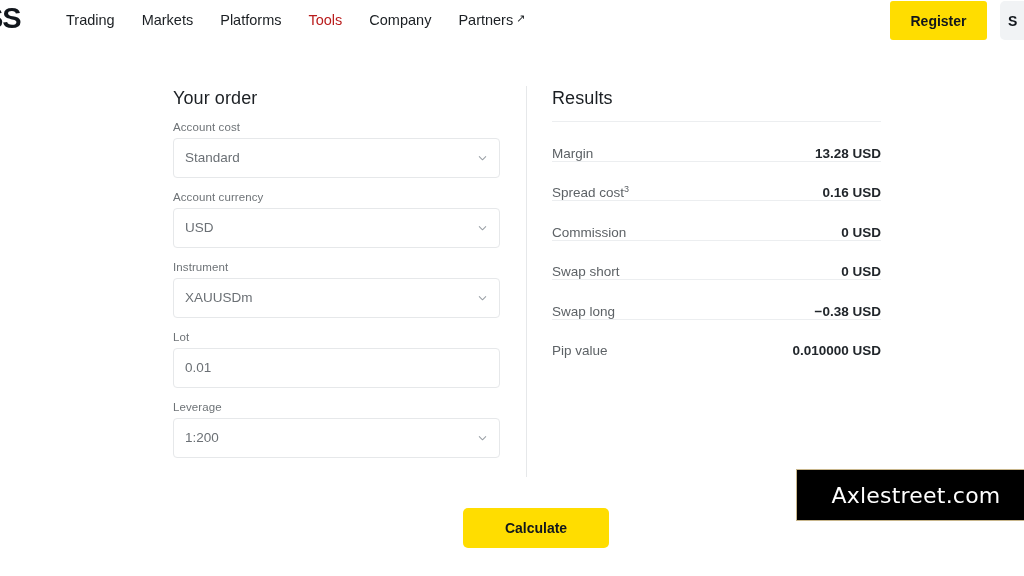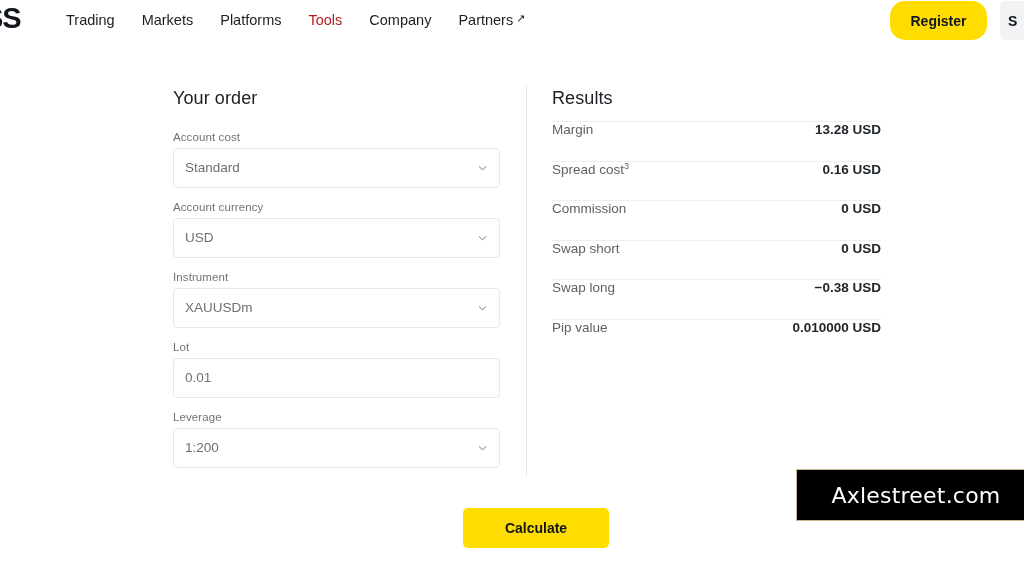--- a/index.html
+++ b/index.html
@@ -69,21 +69,21 @@
   }
 
   .register-btn {
     position: absolute;
     left: 890px;
     top: 1px;
     width: 97px;
     height: 39px;
     background: #ffdd00;
     border: none;
-    border-radius: 15px;
+    border-radius: 3px;
     font-family: "Liberation Sans", sans-serif;
     font-size: 14px;
     font-weight: 700;
     color: #11161c;
     cursor: pointer;
   }
 
   .ghost-btn {
     position: absolute;
     left: 1000px;
@@ -121,21 +121,21 @@
   }
 
   
   .order-panel {
     position: absolute;
     left: 173px;
     top: 88px;
     width: 327px;
   }
 
-  .order-panel .panel-title { margin-bottom: 22px; }
+  .order-panel .panel-title { margin-bottom: 12px; }
 
   .field { margin-bottom: 13px; }
 
   .field-label {
     font-size: 11.5px;
     color: #6e7377;
     margin-bottom: 5px;
     letter-spacing: 0.1px;
   }
 
@@ -174,21 +174,21 @@
     position: absolute;
     left: 552px;
     top: 88px;
     width: 329px;
   }
 
   .results-panel .panel-title { margin-bottom: 12px; }
 
   .result-row {
     display: flex;
-    align-items: flex-start;
+    align-items: flex-end;
     justify-content: space-between;
     height: 39.5px;
     border-top: 1px solid #eceef0;
   }
 
   .result-row.last { border-bottom: none; }
 
   .result-label {
     font-size: 13.5px;
     color: #5d6266;

